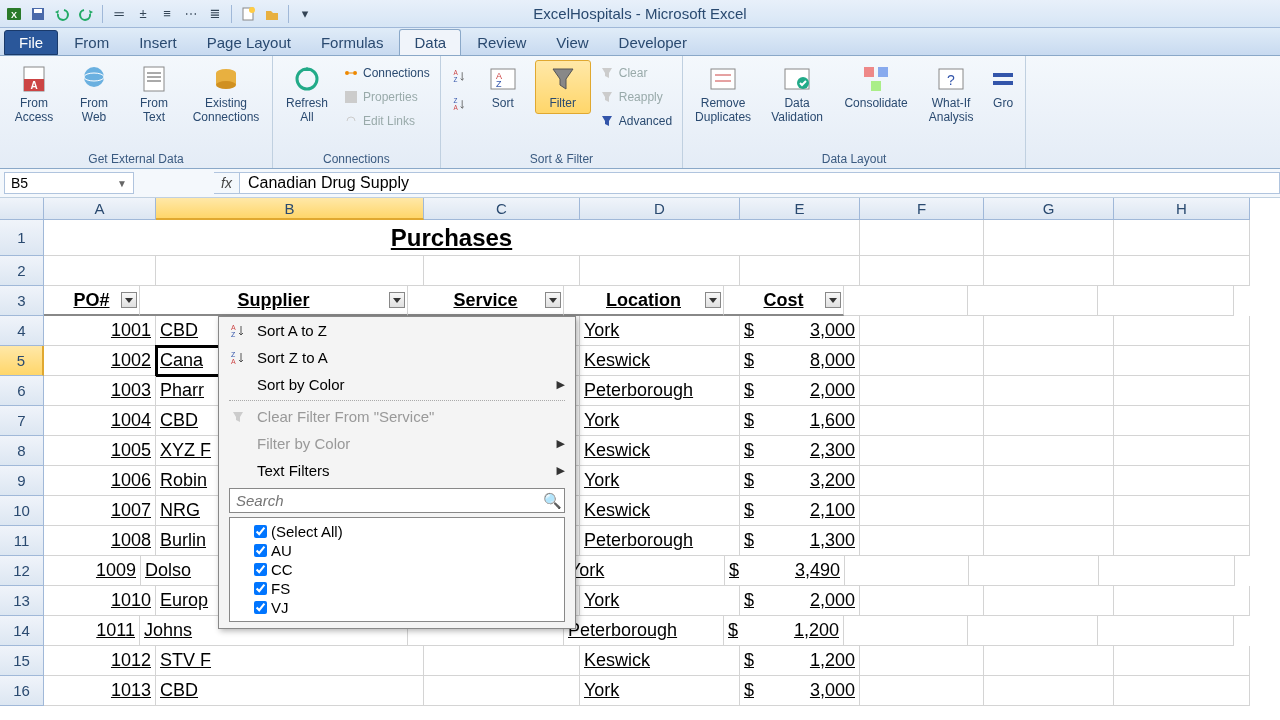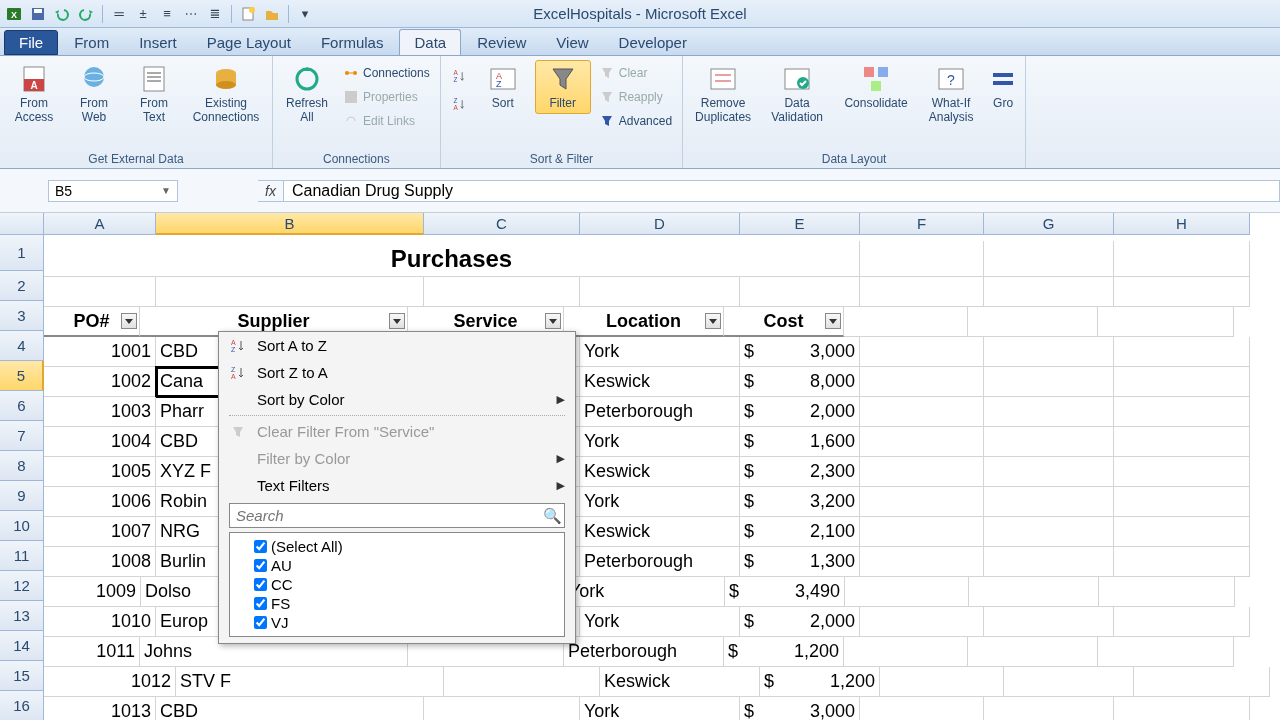--- a/index.html
+++ b/index.html
@@ -26,36 +26,36 @@
 .rbtn-lg { display: flex; flex-direction: column; align-items: center; width: 56px; padding: 2px 2px; border: 1px solid transparent; border-radius: 3px; cursor: pointer; }
 .rbtn-lg .ico { width: 32px; height: 32px; margin-bottom: 2px; }
 .rbtn-lg .lbl { font-size: 12px; text-align: center; line-height: 1.15; color: #2a4a70; }
 .rbtn-lg.active { background: linear-gradient(#ffe8a8, #ffd66a); border: 1px solid #e0a830; }
 .rbtn-sm { display: flex; align-items: center; gap: 4px; font-size: 12px; color: #2a4a70; padding: 1px 4px; cursor: pointer; }
 .rbtn-sm.disabled { color: #9aa; cursor: default; }
 .rbtn-sm .ico-s { width: 16px; height: 16px; }
 .vcol { display: flex; flex-direction: column; gap: 6px; padding-top: 4px; }
 
 
-.fbar { height: 44px; border-bottom: 1px solid #c0d0e0; display: flex; align-items: center; background: #f4f8fc; padding-left: 44px; }
+.fbar { height: 29px; border-bottom: 1px solid #c0d0e0; display: flex; align-items: center; background: #f4f8fc; }
 .namebox { width: 130px; height: 22px; border: 1px solid #b0c4de; background: #fff; margin-left: 4px; display: flex; align-items: center; padding: 0 6px; font-size: 14px; }
 .namebox .dd { margin-left: auto; font-size: 10px; color: #666; }
 .fx-btn { width: 26px; height: 22px; display: flex; align-items: center; justify-content: center; font-style: italic; font-size: 14px; color: #444; border: 1px solid #b0c4de; border-left: none; }
 .fx-input { flex: 1; height: 22px; border: 1px solid #b0c4de; border-left: none; background: #fff; display: flex; align-items: center; padding: 0 8px; font-size: 16px; }
 
 
 .grid-area { position: relative; }
 .sel-all { position: absolute; left: 0; top: 0; width: 44px; height: 22px; background: linear-gradient(#f0f4fa, #dce6f2); border-right: 1px solid #a0b8d8; border-bottom: 1px solid #a0b8d8; }
 .col-headers { position: absolute; left: 44px; top: 0; height: 22px; display: flex; }
 .col-h { background: linear-gradient(#f0f4fa, #dce6f2); border-right: 1px solid #a0b8d8; border-bottom: 1px solid #a0b8d8; display: flex; align-items: center; justify-content: center; font-size: 15px; color: #2a4a70; }
 .col-h.sel { background: linear-gradient(#ffe8a8, #ffd66a); border-bottom: 2px solid #e0a830; }
 .row-headers { position: absolute; left: 0; top: 22px; width: 44px; }
 .row-h { height: 30px; background: linear-gradient(#f0f4fa, #dce6f2); border-right: 1px solid #a0b8d8; border-bottom: 1px solid #a0b8d8; display: flex; align-items: center; justify-content: center; font-size: 15px; color: #2a4a70; }
 .row-h.sel { background: linear-gradient(#ffe8a8, #ffd66a); border-right: 2px solid #e0a830; }
-.cells { position: absolute; left: 44px; top: 28px; }
+.cells { position: absolute; left: 44px; top: 22px; text-decoration: underline; }
 .row { display: flex; height: 30px; }
 .row.r1 { height: 36px; }
 .cell { border-right: 1px solid #d4d4d4; border-bottom: 1px solid #d4d4d4; display: flex; align-items: center; padding: 0 4px; font-size: 18px; white-space: nowrap; overflow: hidden; }
 .cell.num { justify-content: flex-end; }
 .cell.title { font-size: 24px; font-weight: bold; justify-content: center; border-right: 1px solid #d4d4d4; }
 .hdr-cell { font-size: 18px; font-weight: bold; justify-content: center; border-bottom: 2px solid #888; position: relative; }
 .filter-dd { position: absolute; right: 2px; top: 50%; transform: translateY(-50%); width: 16px; height: 16px; background: linear-gradient(#f8f8f8,#e0e0e0); border: 1px solid #888; display: flex; align-items: center; justify-content: center; }
 .filter-dd::after { content: ""; border-left: 4px solid transparent; border-right: 4px solid transparent; border-top: 5px solid #333; }
 .cost-cell { display: flex; justify-content: space-between; font-size: 18px; }
 .cell.sel { outline: 3px solid #000; outline-offset: -2px; }
@@ -529,21 +529,21 @@
         <div class="cell " style="width: 160px;">Peterborough</div>
         <div class="cell cost-cell" style="width: 120px;">
           <span>$</span>
           <span>1,200</span>
         </div>
         <div class="cell " style="width: 124px;"></div>
         <div class="cell " style="width: 130px;"></div>
         <div class="cell " style="width: 136px;"></div>
       </div>
       <div class="row">
-        <div class="cell num" style="width: 132px;">1012</div>
+        <div class="cell num" style="width: 112px;">1012</div>
         <div class="cell " style="width: 268px;">STV F</div>
         <div class="cell " style="width: 156px;"></div>
         <div class="cell " style="width: 160px;">Keswick</div>
         <div class="cell cost-cell" style="width: 120px;">
           <span>$</span>
           <span>1,200</span>
         </div>
         <div class="cell " style="width: 124px;"></div>
         <div class="cell " style="width: 130px;"></div>
         <div class="cell " style="width: 136px;"></div>

